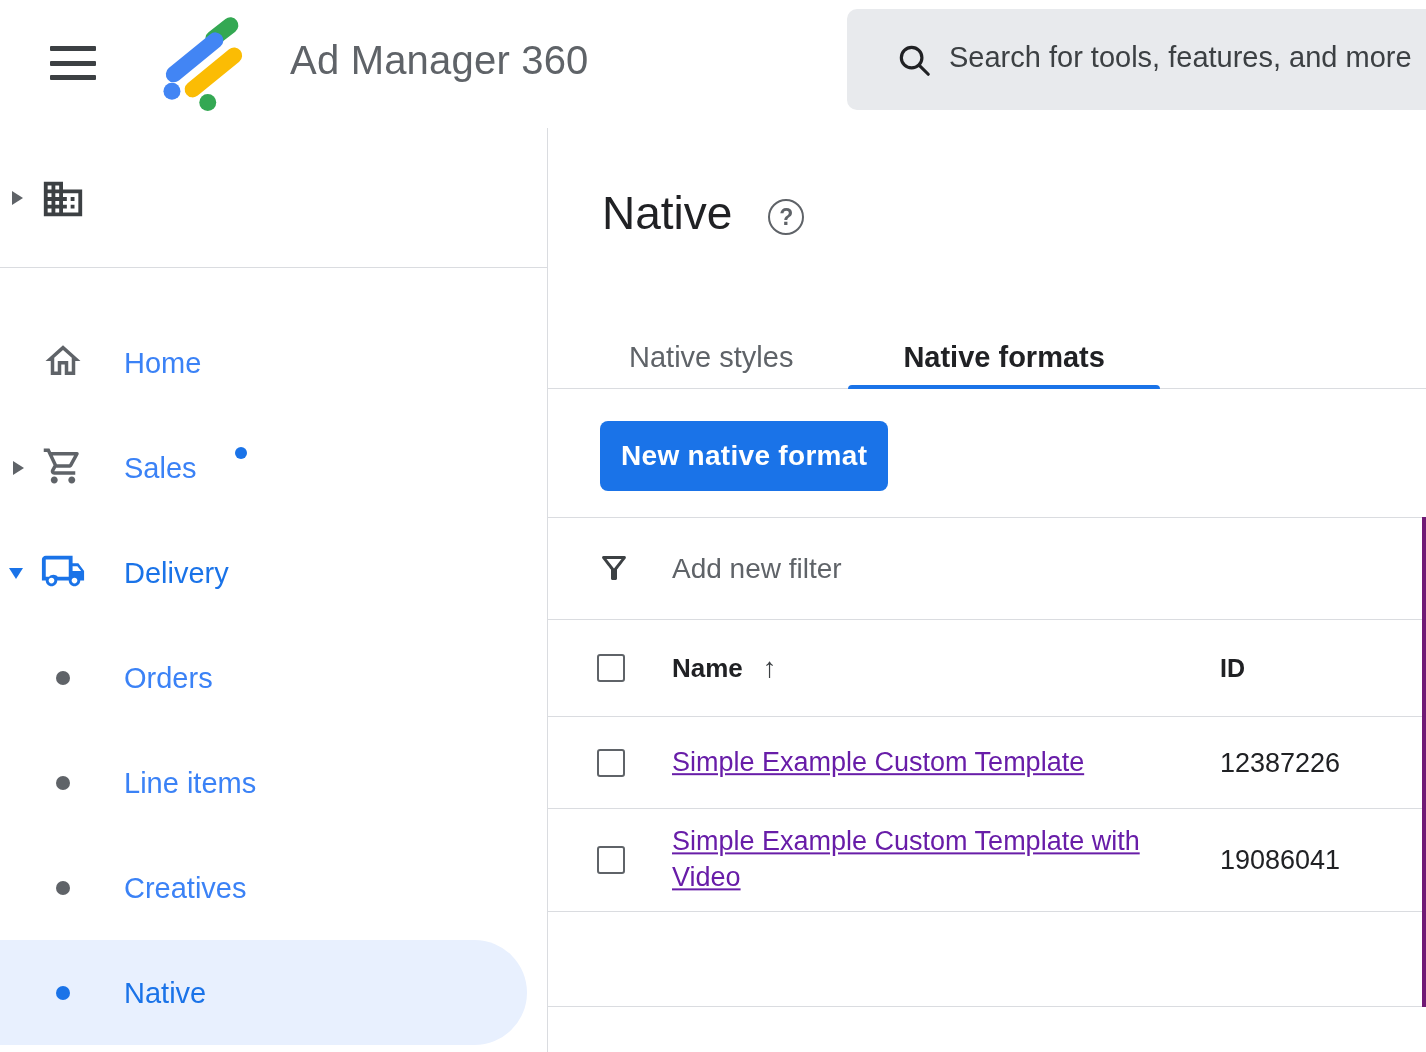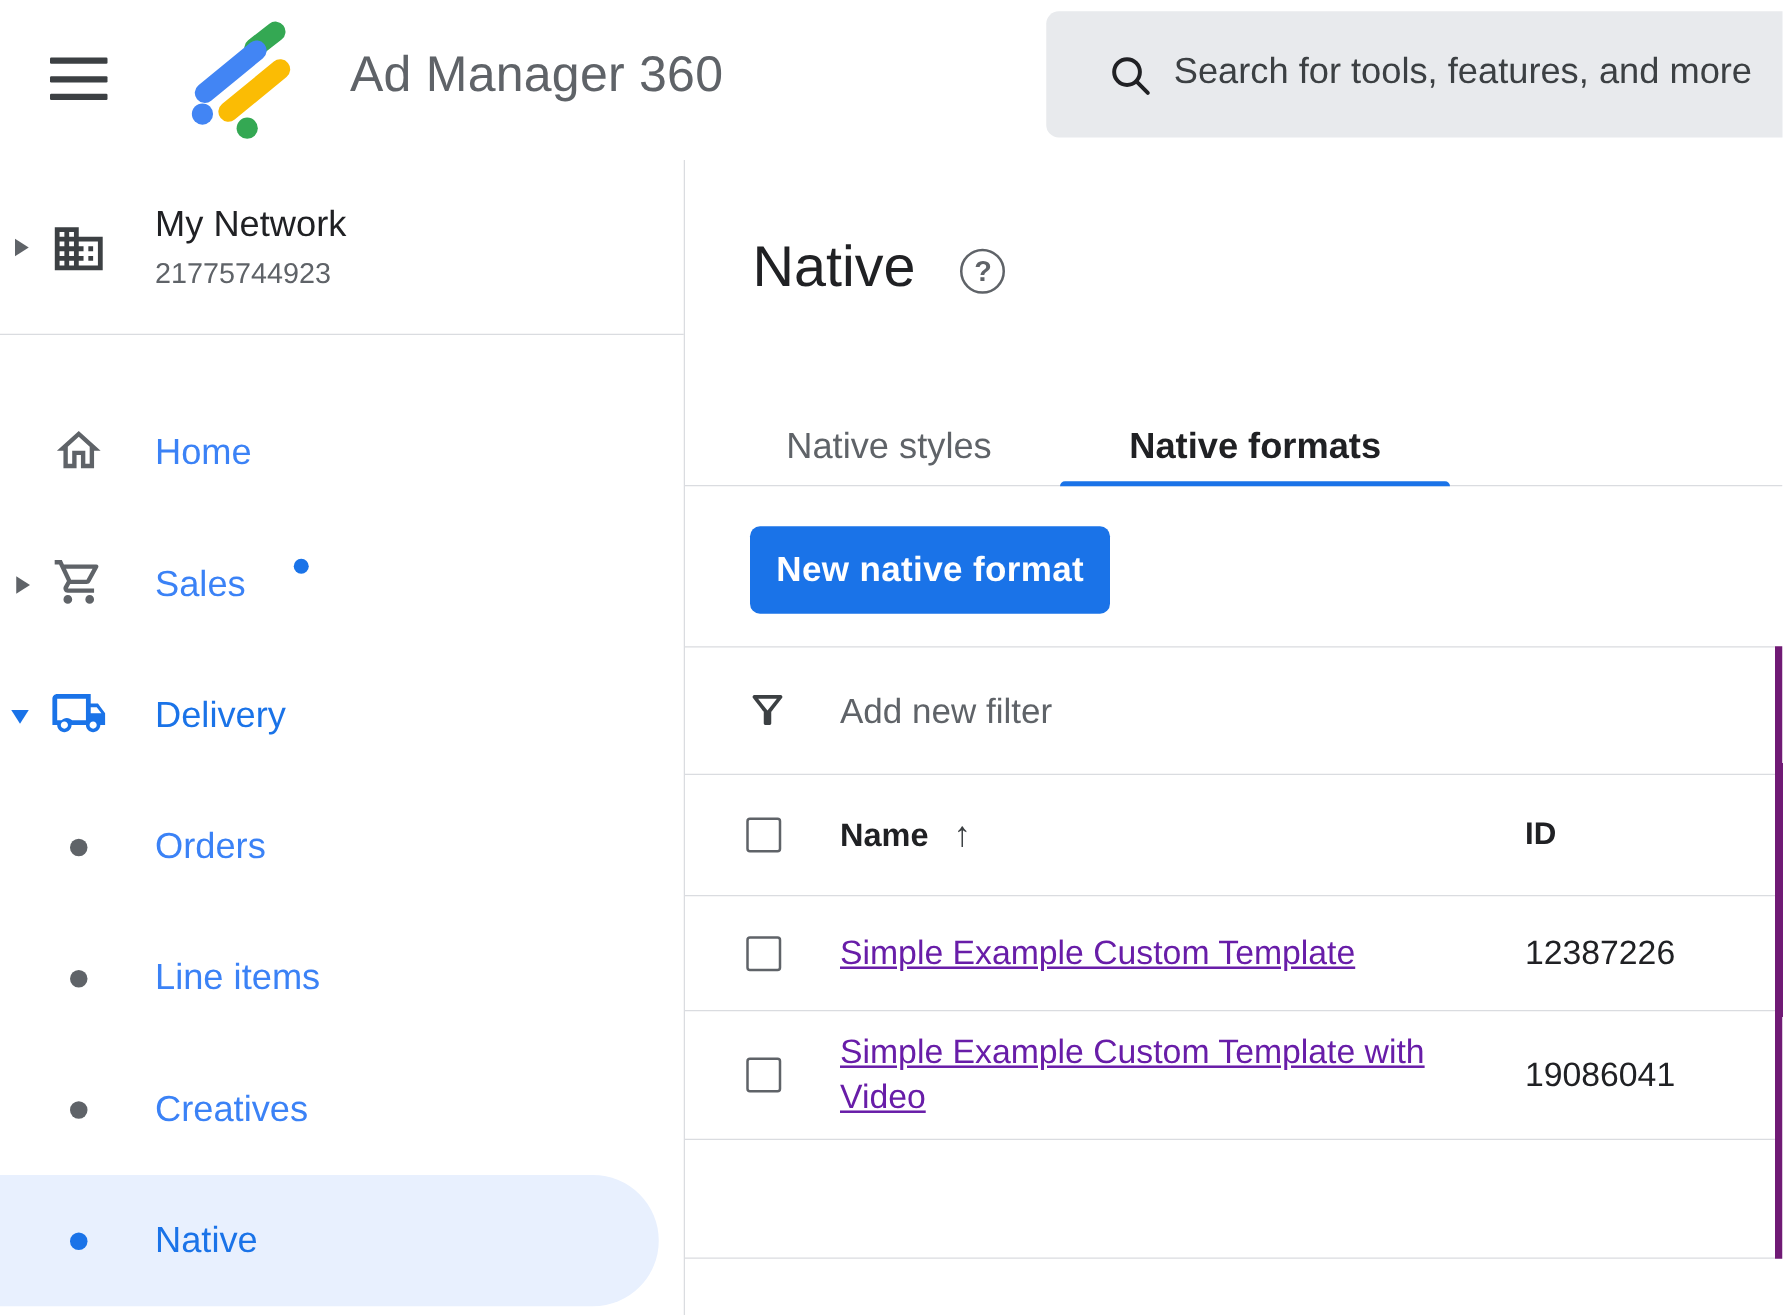--- a/index.html
+++ b/index.html
@@ -3,21 +3,21 @@
 <meta charset="utf-8">
 <style>
   * { box-sizing: border-box; margin: 0; padding: 0; }
   html, body { width: 1426px; height: 1052px; }
   body {
     font-family: "Liberation Sans", "DejaVu Sans", sans-serif;
     background: #fff; color: #202124; overflow: hidden; position: relative;
   }
 
   
-  .header { position: absolute; left: 0; top: 0; width: 1282px; height: 128px; background: #fff; }
+  .header { position: absolute; left: 10px; top: 0; width: 1282px; height: 128px; background: #fff; }
   .hamburger { position: absolute; left: 40px; top: 46px; width: 46px; height: 34px;
     display: flex; flex-direction: column; justify-content: space-between; cursor: pointer; }
   .hamburger span { display: block; height: 5px; background: #3c4043; border-radius: 1px; }
   .logo { position: absolute; left: 148px; top: 14px; width: 92px; height: 96px; }
   .app-title { position: absolute; left: 280px; top: 38px; font-size: 40px; color: #5f6368; letter-spacing: 0.2px; }
   .search { position: absolute; left: 837px; top: 9px; width: 640px; height: 101px;
     background: #e8eaed; border-radius: 10px; }
   .search-icon { position: absolute; left: 48px; top: 32px; }
   .search-text { position: absolute; left: 102px; top: 32px; font-size: 29px; color: #3c4043; white-space: nowrap; }
 
@@ -63,21 +63,21 @@
     font-size: 29px; color: #5f6368; cursor: pointer; position: relative; }
   .tab.active { color: #202124; font-weight: 700; }
   .tab.active::after { content: ""; position: absolute; left: 0; right: 0; bottom: -1px;
     height: 4px; background: #1a73e8; border-radius: 4px 4px 0 0; }
 
   .btn-row { margin: 32px 0 0 52px; height: 70px; }
   .primary-btn { height: 70px; padding: 0 21px; background: #1a73e8; color: #fff;
     border: none; border-radius: 8px; font-family: inherit; font-size: 28px; font-weight: 700;
     letter-spacing: 0.3px; cursor: pointer; }
 
-  .content-card { margin-top: 26px; border-right: 6px solid #701a75; }
+  .content-card { margin-top: 26px; border-right: 4px solid #701a75; }
   .filter-row { position: relative; height: 103px;
     border-top: 1px solid #dadce0; border-bottom: 1px solid #dadce0; cursor: pointer; }
   .funnel { position: absolute; left: 48px; top: 32px; }
   .filter-label { position: absolute; left: 124px; top: 50%; transform: translateY(-50%);
     font-size: 28px; color: #5f6368; }
 
   .row { position: relative; }
   .cb { position: absolute; left: 49px; top: 50%; transform: translateY(-50%);
     width: 28px; height: 28px; border: 2px solid #5f6368; border-radius: 3px; background: #fff; cursor: pointer; }
   .col-name { position: absolute; left: 124px; top: 50%; transform: translateY(-50%); width: 480px; line-height: 1.32; }
@@ -123,24 +123,20 @@
 </div>
 
 <div class="sidebar">
   <div class="network">
     <span class="caret-right"></span>
     <span class="net-icon">
       <svg width="46" height="46" viewBox="0 0 24 24" fill="#3c4043">
         <path d="M12 7V3H2v18h20V7H12zM6 19H4v-2h2v2zm0-4H4v-2h2v2zm0-4H4V9h2v2zm0-4H4V5h2v2zm4 12H8v-2h2v2zm0-4H8v-2h2v2zm0-4H8V9h2v2zm0-4H8V5h2v2zm10 12h-8v-2h2v-2h-2v-2h2v-2h-2V9h8v10zm-2-8h-2v2h2v-2zm0 4h-2v2h2v-2z"></path>
       </svg>
     </span>
-    <div class="net-text">
-      <div class="net-name">My Network</div>
-      <div class="net-id">21775744923</div>
-    </div>
   </div>
 
   <nav class="nav">
     <div class="item">
       <span class="icon">
         <svg width="42" height="42" viewBox="0 0 24 24" fill="#5f6368">
           <path d="M12 5.69l5 4.5V18h-2v-6H9v6H7v-7.81l5-4.5M12 3L2 12h3v8h6v-6h2v6h6v-8h3L12 3z"></path>
         </svg>
       </span>
       <span class="label">Home</span>

